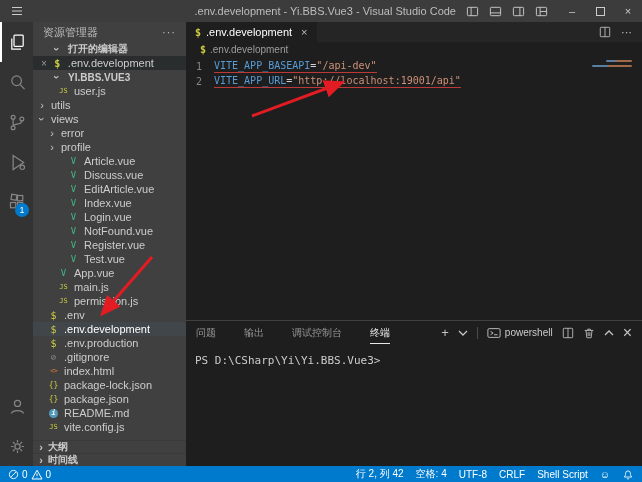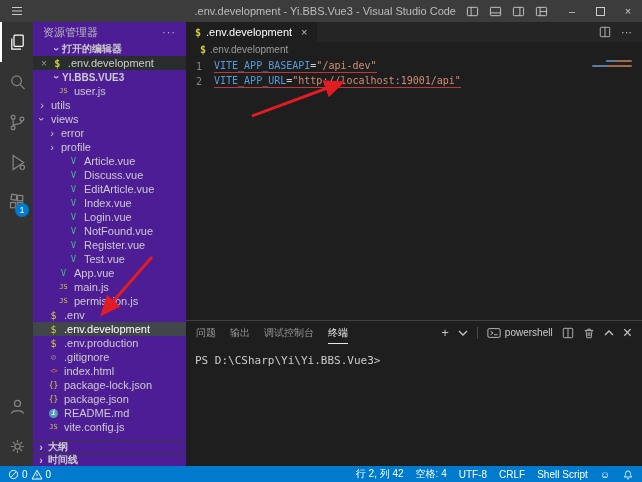--- a/index.html
+++ b/index.html
@@ -19,24 +19,24 @@
   .main { flex:1; display:flex; min-height:0; }
 
   
   .activitybar { flex:0 0 33px; background:#333333; display:flex; flex-direction:column; align-items:center; }
   .ab-icon { width:33px; height:40px; display:flex; align-items:center; justify-content:center; color:#858585; position:relative; border-left:2px solid transparent; }
   .ab-icon.active { color:#ffffff; border-left:2px solid #ffffff; }
   .ab-spacer { flex:1; }
   .badge { position:absolute; bottom:5px; right:4px; min-width:14px; height:14px; border-radius:50%; background:#007acc; color:#fff; font-size:9px; display:flex; align-items:center; justify-content:center; }
 
   
-  .sidebar { flex:0 0 153px; background:#4c1d95; color:#cccccc; display:flex; flex-direction:column; font-size:11px; overflow:hidden; }
+  .sidebar { flex:0 0 153px; background:#404040; color:#cccccc; display:flex; flex-direction:column; font-size:11px; overflow:hidden; }
   .sb-title { flex:0 0 20px; display:flex; align-items:center; padding:0 10px; font-size:11px; color:#bbbbbb; }
   .sb-title .more { margin-left:auto; letter-spacing:1px; }
-  .sec-head { flex:0 0 14px; display:flex; align-items:center; gap:0; font-size:10px; font-weight:bold; color:#cccccc; padding-left:19px; }
+  .sec-head { flex:0 0 14px; display:flex; align-items:center; gap:6px; font-size:10px; font-weight:bold; color:#cccccc; padding-left:19px; }
   .oe-item { flex:0 0 14px; display:flex; align-items:center; gap:4px; padding-left:8px; background:#2a2d2e; }
   .oe-item .x { color:#9a9a9a; font-size:10px; }
   .tree { flex:0 0 auto; }
   .tree-row { height:14px; display:flex; align-items:center; gap:4px; white-space:nowrap; }
   .tree-row.selected { background:#41464b; }
   .tree-row.selected .tree-label { color:#ffffff; }
   .lvl1 { padding-left:14px; } .lvl2 { padding-left:24px; } .lvl3 { padding-left:34px; }
   .tree-row.folder.lvl1 { padding-left:4px; } .tree-row.folder.lvl2 { padding-left:14px; }
   .chev { display:inline-block; width:10px; text-align:center; color:#c5c5c5; font-size:11px; line-height:10px; }
   .chev.down { transform:rotate(90deg); }
@@ -65,21 +65,21 @@
   .ln { flex:0 0 28px; text-align:right; padding-right:12px; color:#858585; font-size:10px; }
   .uline { border-bottom:1px solid rgba(205,60,60,0.9); padding-bottom:1px; }
   .k { color:#569cd6; } .o { color:#d4d4d4; } .s { color:#ce9178; }
   .minimap { position:absolute; top:4px; right:10px; }
   .mm-bar { height:2px; margin-bottom:3px; border-radius:1px; background:linear-gradient(90deg,#5a7da0 0 40%,#a06a48 40% 100%); }
   .mm1 { width:26px; margin-left:14px; } .mm2 { width:40px; }
 
   
   .panel { flex:0 0 146px; border-top:1px solid rgba(128,128,128,0.35); display:flex; flex-direction:column; }
   .panel-header { flex:0 0 24px; display:flex; align-items:center; padding:0 10px; }
-  .panel-tabs { display:flex; gap:14px; font-size:10px; color:#969696; }
+  .panel-tabs { display:flex; gap:28px; font-size:10px; color:#969696; }
   .panel-tab { padding:4px 0 3px; }
   .panel-tab.active { color:#e7e7e7; border-bottom:1px solid #e7e7e7; }
   .panel-actions { margin-left:auto; display:flex; align-items:center; gap:9px; color:#c5c5c5; }
   .pa-div { width:1px; height:12px; background:#4a4a4a; }
   .ps-chip { display:flex; gap:4px; font-size:10px; color:#cccccc; }
   .plus { font-size:13px; line-height:10px; }
   .panel-body { flex:1; font-family:"DejaVu Sans Mono",monospace; font-size:11px; color:#cccccc; padding:9px 0 0 9px; }
 
   
   .statusbar { flex:0 0 16px; background:#007acc; color:#ffffff; display:flex; align-items:center; font-size:10px; padding:0 8px; }

